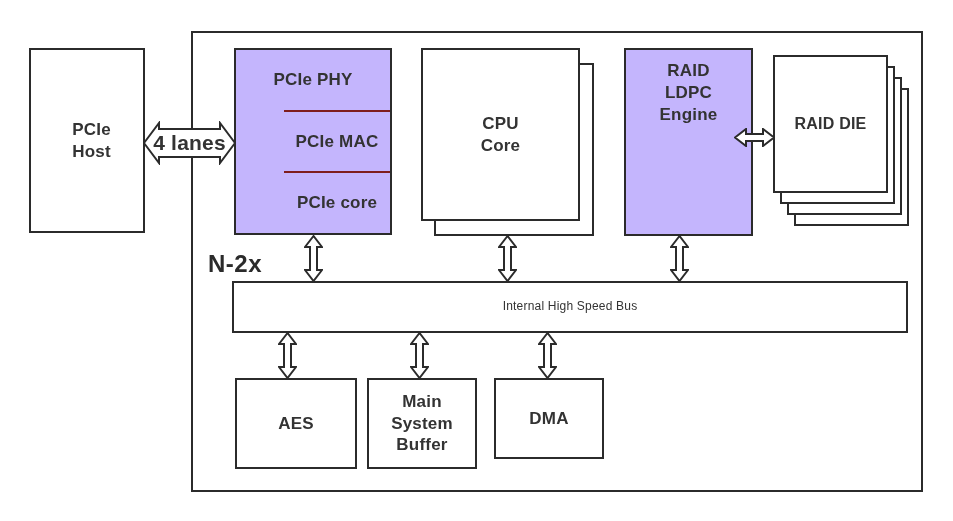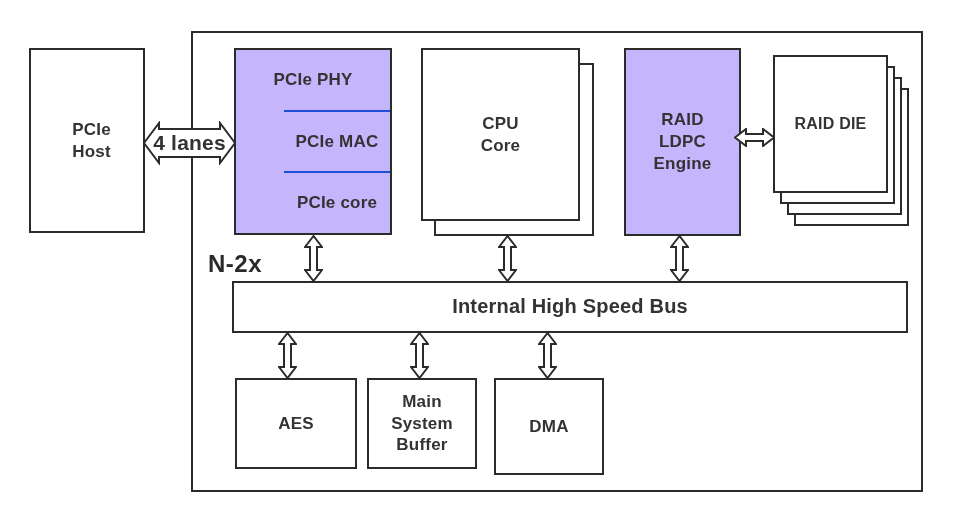--- a/index.html
+++ b/index.html
@@ -18,32 +18,32 @@
   .noborder{border:none;}
   .stack{
     position:absolute;border:2px solid #2b2b2b;background:#c4b5fd;
     box-sizing:border-box;display:flex;flex-direction:column;
   }
   .stack .row{
     flex:1;display:flex;align-items:center;justify-content:center;
     text-align:center;font-size:17px;font-weight:600;line-height:1.28;
     white-space:pre-line;letter-spacing:0.2px;
   }
-  .stack .row + .row{border-top:2px solid #1d4ed8;margin-left:48px;}
+  .stack .row + .row{border-top:2px solid #7f1d1d;margin-left:48px;}
   .arrow{position:absolute;}
   .arrow svg{display:block;}
   .lanes-label{
     position:absolute;display:flex;align-items:center;justify-content:center;
     font-size:21px;font-weight:600;letter-spacing:0.2px;color:#333333;
   }
   .n2x{
     position:absolute;font-size:24px;font-weight:700;letter-spacing:0.5px;
     color:#2b2b2b;
   }
-  .bus-box{font-size:20px;font-weight:700;}
+  .bus-box{font-size:12px;font-weight:400;}
 </style>
 </head>
 <body>
 
 <div id="canvas">
 
   <div class="box noborder" style="left:191px;top:31px;width:732px;height:461px;border:2px solid #2b2b2b;background:transparent;"></div>
 
   <div class="box" style="left:29px;top:48px;width:116px;height:185px;padding-left:9px;">
     <span>PCIe
@@ -61,21 +61,21 @@
       <span>PCIe core</span>
     </div>
   </div>
 
   <div class="box" style="left:434px;top:63px;width:160px;height:173px;"></div>
   <div class="box" style="left:421px;top:48px;width:159px;height:173px;">
     <span>CPU
 Core</span>
   </div>
 
-  <div class="stack" style="left:624px;top:48px;width:117px;height:188px;justify-content:center;">
+  <div class="stack" style="left:624px;top:48px;width:129px;height:188px;">
     <div class="row" style="flex:0 0 86px;">
       <span>RAID
 LDPC
 Engine</span>
     </div>
   </div>
 
   <div class="box" style="left:794px;top:88px;width:115px;height:138px;"></div>
   <div class="box" style="left:787px;top:77px;width:115px;height:138px;"></div>
   <div class="box" style="left:780px;top:66px;width:115px;height:138px;"></div>
@@ -88,21 +88,21 @@
   </div>
 
   <div class="box" style="left:235px;top:378px;width:122px;height:91px;">
     <span>AES</span>
   </div>
   <div class="box" style="left:367px;top:378px;width:110px;height:91px;">
     <span>Main
 System
 Buffer</span>
   </div>
-  <div class="box" style="left:494px;top:378px;width:110px;height:97px;">
+  <div class="box" style="left:494px;top:378px;width:110px;height:81px;">
     <span>DMA</span>
   </div>
 
   <div class="arrow" style="left:304px;top:235px;">
     <svg width="19" height="47" viewBox="0 0 19 47">
       <polygon points="9.5,1 1,12 6,12 6,35 1,35 9.5,46 18,35 13,35 13,12 18,12" fill="#ffffff" stroke="#2b2b2b" stroke-width="2"></polygon>
     </svg>
   </div>
   <div class="arrow" style="left:498px;top:235px;">
     <svg width="19" height="47" viewBox="0 0 19 47">

